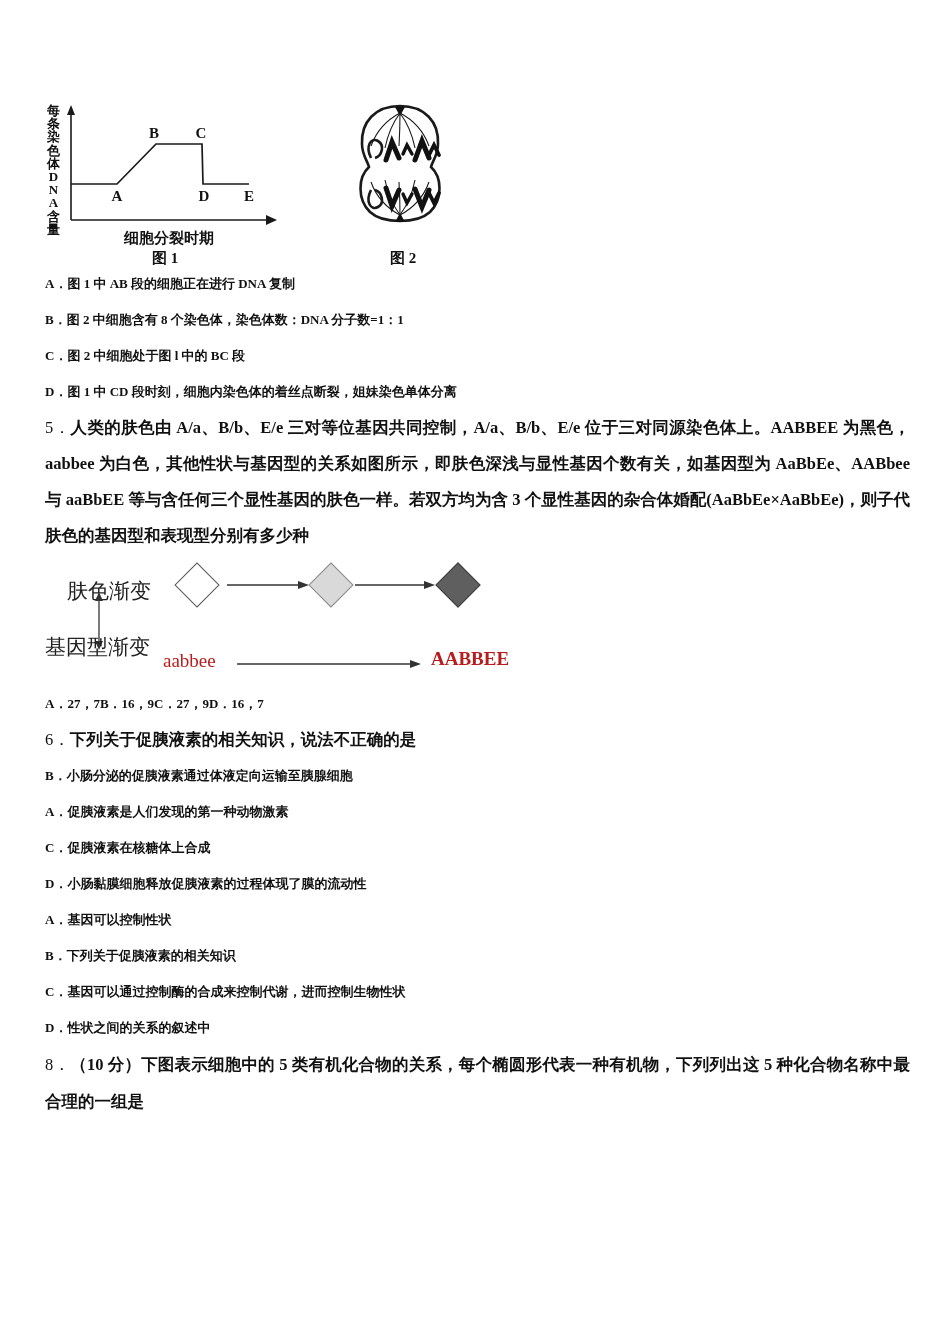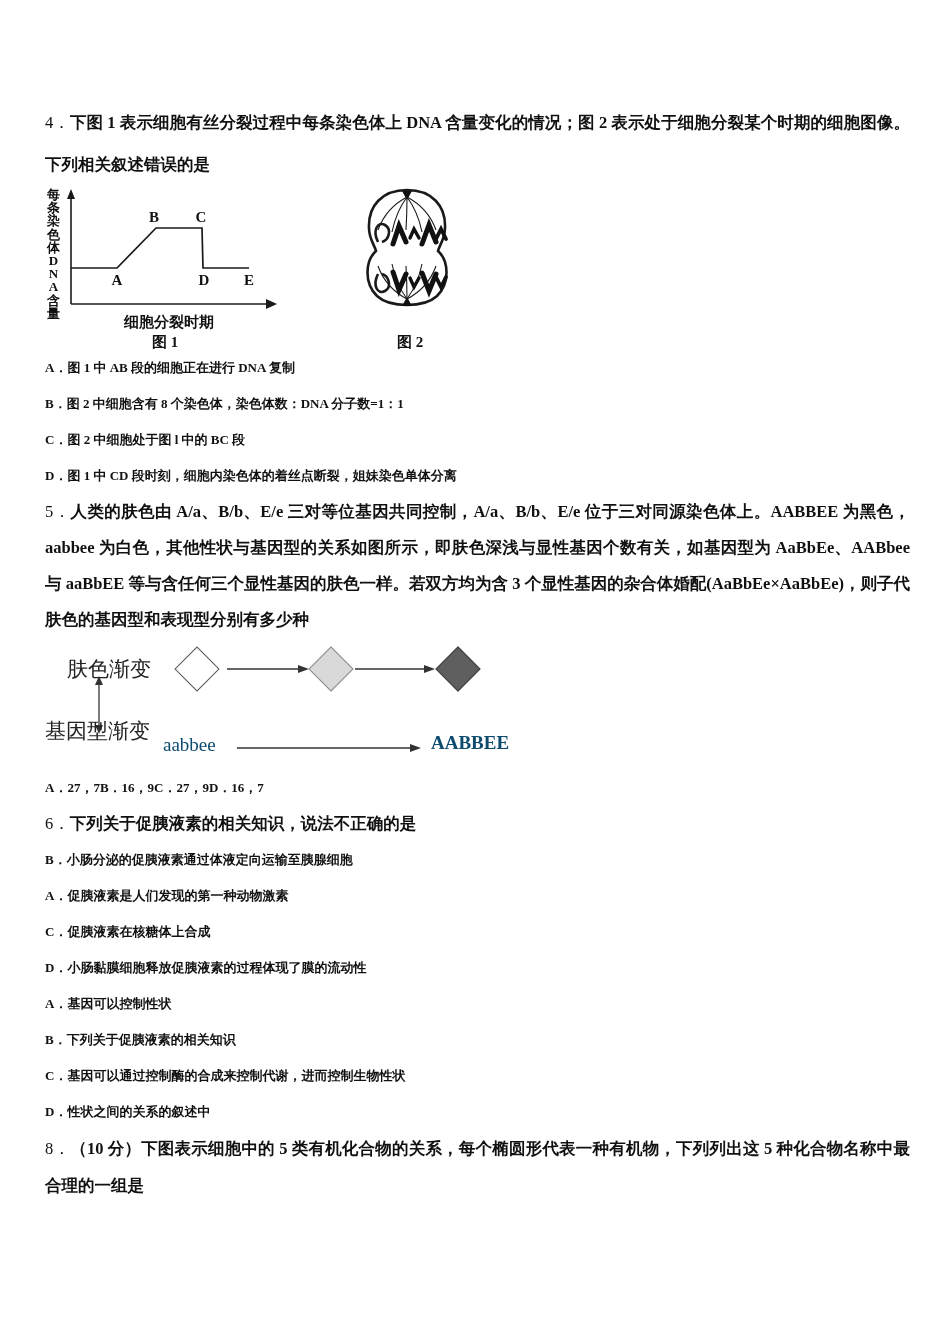--- a/index.html
+++ b/index.html
@@ -16,55 +16,54 @@
   .opt{font-size:13px;line-height:36px;font-weight:bold;white-space:nowrap;}
   
   .figrow{position:relative;height:164px;margin:0;}
   .fig1{position:absolute;left:-8px;top:0;width:270px;height:164px;}
   .vlabel{
     position:absolute;left:9px;top:2px;width:15px;
     font-size:13px;line-height:13.2px;font-weight:bold;
     word-break:break-all;text-align:center;
   }
   .fig1 svg{position:absolute;left:20px;top:0;}
-  .fig2{position:absolute;left:307px;top:0;width:170px;height:164px;}
+  .fig2{position:absolute;left:300px;top:0;width:170px;height:164px;}
   .axisline{stroke:#1a1a1a;stroke-width:1.6;fill:none;}
   .curve{stroke:#1a1a1a;stroke-width:1.7;fill:none;}
   .ptlabel{font-size:15px;font-weight:bold;fill:#111;text-anchor:middle;
            font-family:"Liberation Serif","DejaVu Serif",serif;}
   .figtext{font-size:15px;font-weight:bold;fill:#111;text-anchor:middle;
            font-family:"Liberation Serif","DejaVu Serif",serif;}
   .cellline{stroke:#1a1a1a;fill:none;}
   
   .diagram{position:relative;height:132px;margin:0;}
   .dlabel{position:absolute;font-size:21px;color:#222;}
-  .dlabel.skin{left:22px;top:17px;}
+  .dlabel.skin{left:22px;top:23px;}
   .dlabel.geno{left:0px;top:79px;}
-  .gtext{position:absolute;font-size:19px;color:#0c4a6e;}
+  .gtext{position:absolute;font-size:19px;color:#b91c1c;}
   .gtext.start{left:118px;top:96px;}
   .gtext.end{left:386px;top:94px;font-weight:bold;}
   .diamond{position:absolute;width:30px;height:30px;transform:rotate(45deg);}
   .diamond.d1{left:136px;top:15px;background:#ffffff;border:1.5px solid #555;}
   .diamond.d2{left:270px;top:15px;background:#d9d9d9;border:1.5px solid #8a8a8a;}
   .diamond.d3{left:397px;top:15px;background:#5f5f5f;border:1.5px solid #3d3d3d;}
   .arrowsvg{position:absolute;}
   .arrowsvg line{stroke:#333;stroke-width:1.3;}
   .arrowsvg polygon{fill:#333;}
   .a1{left:182px;top:25px;}
   .a2{left:310px;top:25px;}
   .a3{left:192px;top:104px;}
   .va{left:48px;top:38px;}
 </style>
 </head>
 <body>
 
 <div class="content">
 
   <section>
-    <p class="stem"><span class="qnum">4．</span><span class="qtext">下图 1 表示细胞有丝分裂过程中每条染色体上 DNA 含量变化的情况；图 2 表示处于细胞分裂某个时期的细胞图像。下列相关叙述错误的是</span></p>
 
     <div class="figrow">
 
       <div class="fig1">
         <div class="vlabel">每条染色体DNA含量</div>
         <svg width="240" height="164" viewBox="0 0 240 164">
           <line class="axisline" x1="14" y1="10" x2="14" y2="118"></line>
           <polygon points="14,3 10,13 18,13" fill="#1a1a1a"></polygon>
           <line class="axisline" x1="14" y1="118" x2="212" y2="118"></line>
           <polygon points="220,118 209,113 209,123" fill="#1a1a1a"></polygon>

